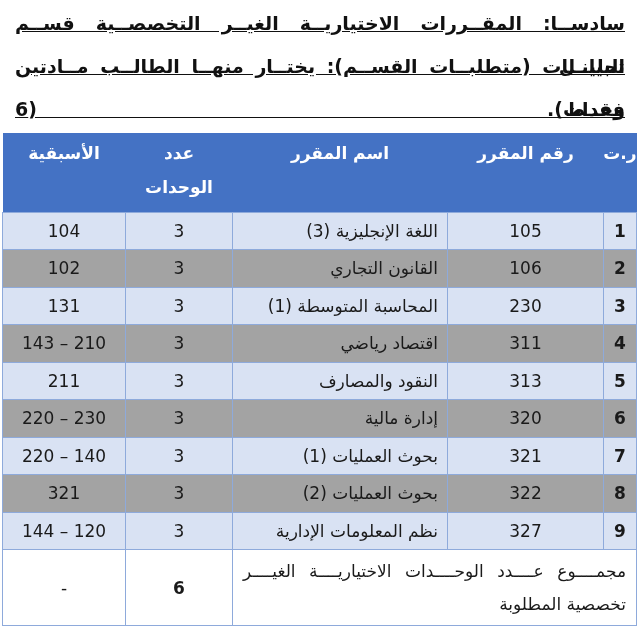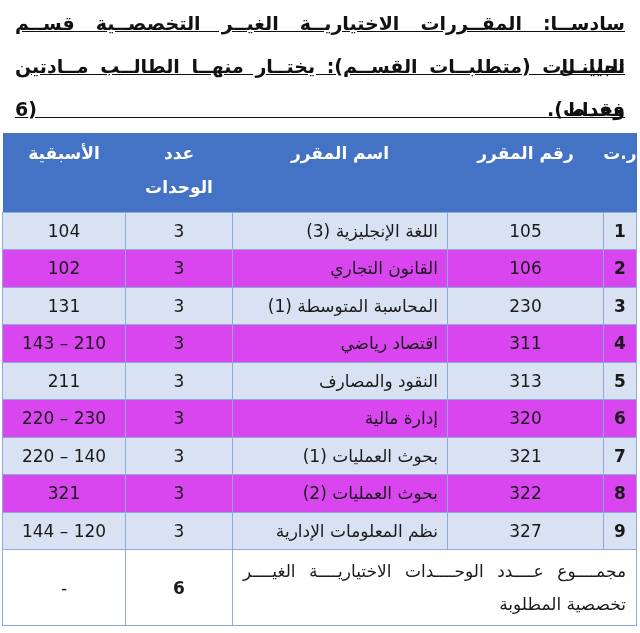--- a/index.html
+++ b/index.html
@@ -50,21 +50,21 @@
     text-align: center;
     border: none;
   }
 
   tbody td {
     border: 1px solid var(--border-color);
     font-size: 17px;
     height: 37.5px;
     text-align: center;
     vertical-align: middle;
-    background: #d946ef;
+    background: #a3a3a3;
   }
   tbody tr.band td { background: var(--band-bg); }
 
   td.cell-serial { font-weight: 700; }
   td.cell-name { text-align: right; padding: 0 9px; }
 
   tr.footer-row td { height: 76px; background: #ffffff; }
   td.footer-label { text-align: right; padding: 0 10px; vertical-align: middle; }
   .flabel-1 {
     font-size: 17px;

